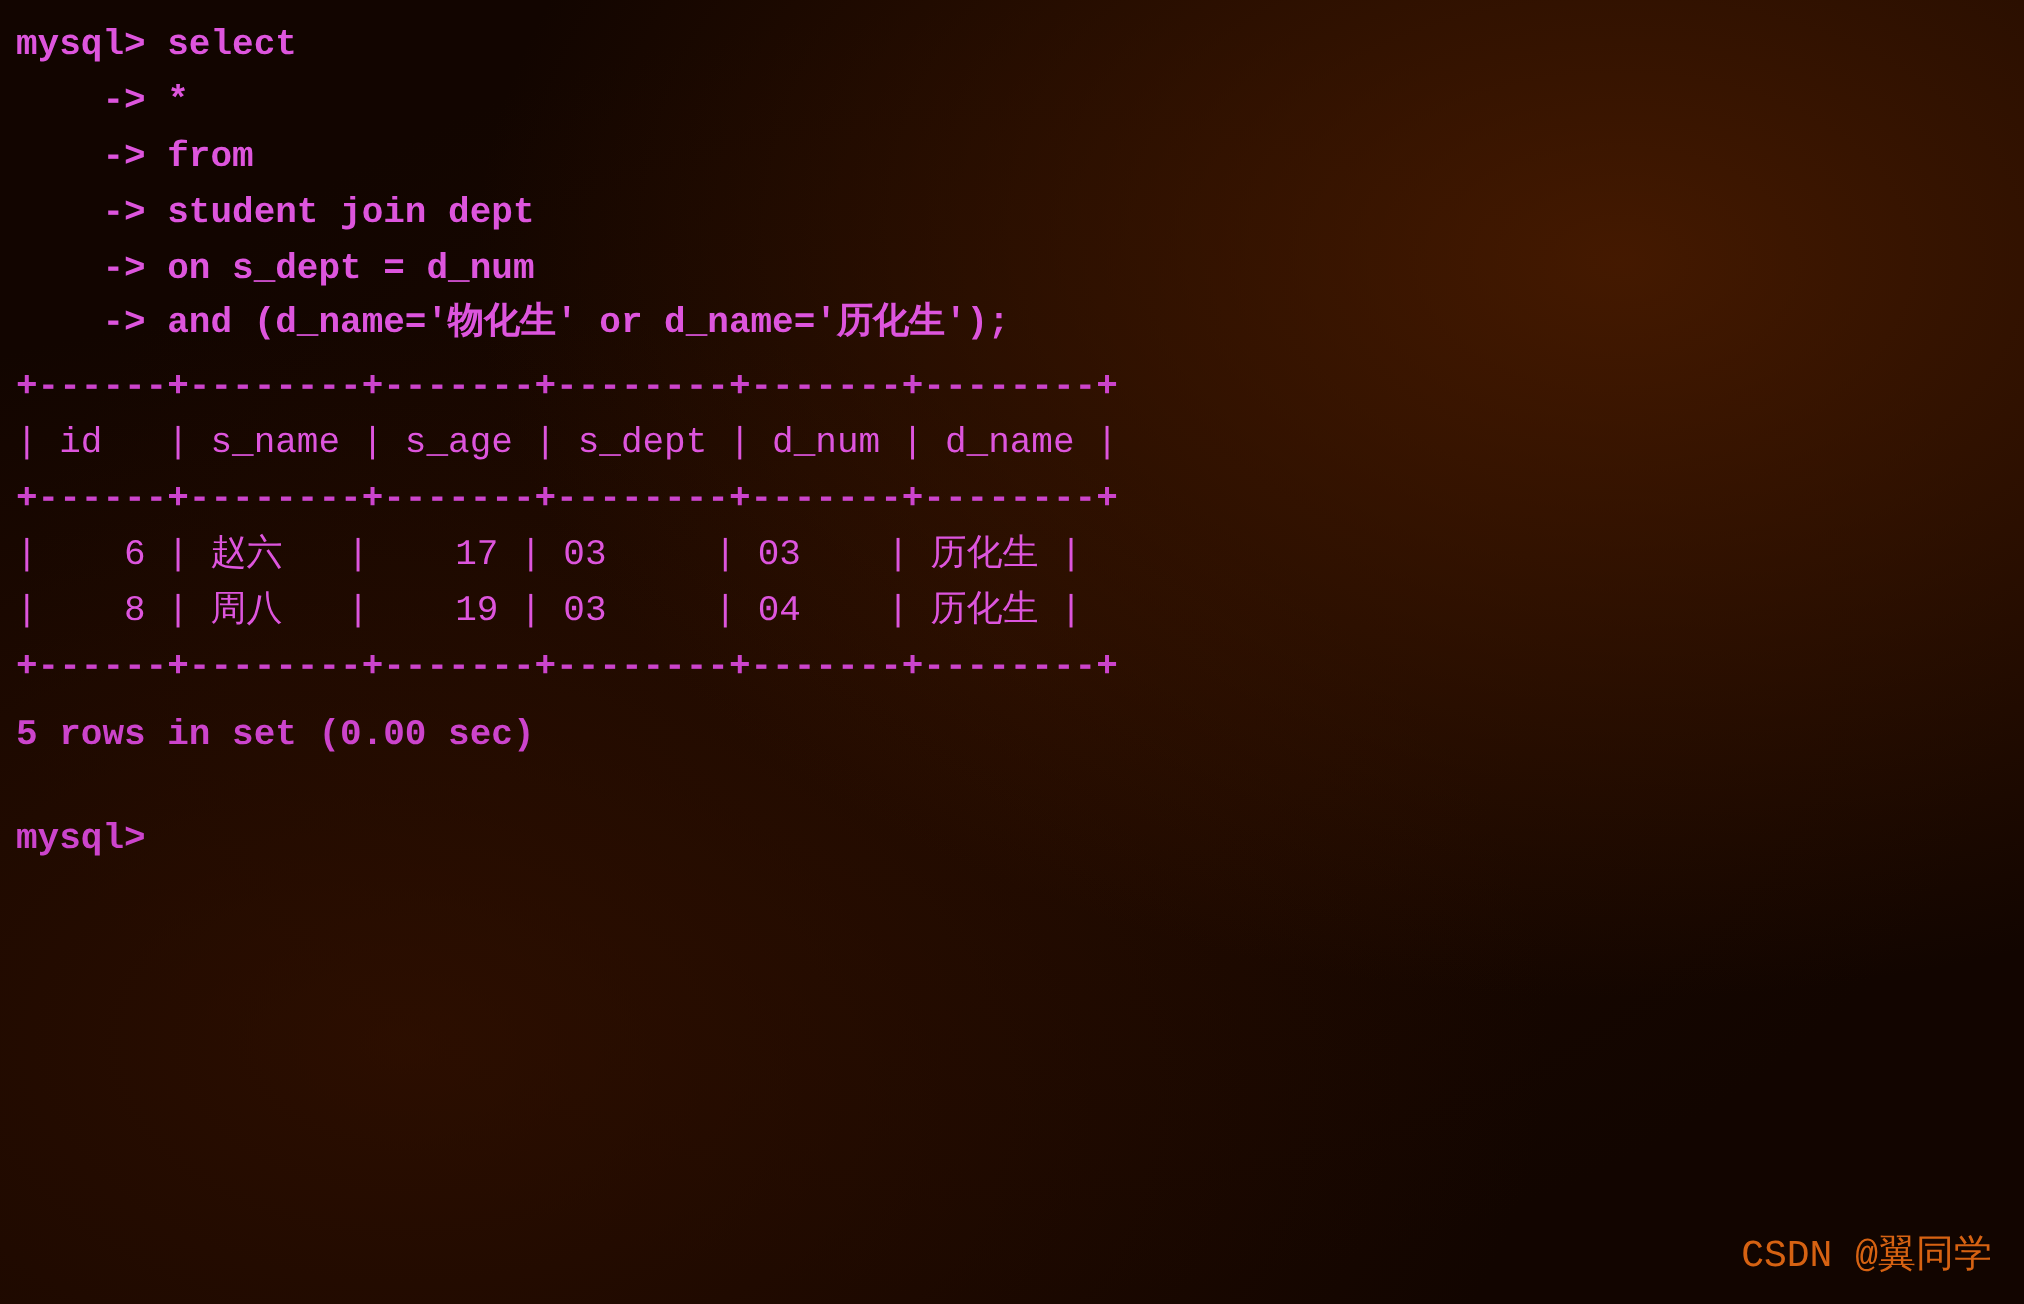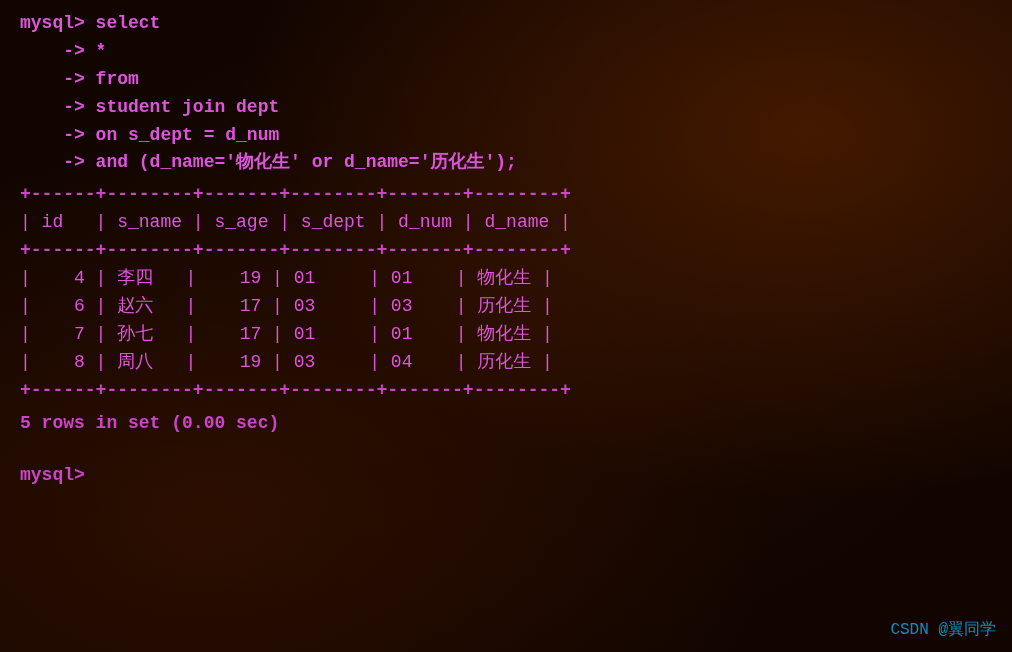--- a/index.html
+++ b/index.html
@@ -27,21 +27,21 @@
       background-color: #120500;
     }
 
     .terminal {
       position: relative;
       z-index: 10;
       font-family: 'Courier New', Courier, monospace;
       font-size: 18px;
       font-weight: bold;
       color: #cc44cc;
-      padding: 10px 20px;
+      padding: 10px 8px;
       line-height: 1.55;
       width: 100%;
       height: 100%;
     }
 
     .sql-line {
       display: block;
       white-space: pre;
       color: #dd55dd;
     }
@@ -79,23 +79,23 @@
       color: #cc44cc;
       white-space: pre;
       margin-top: 24px;
       font-size: 18px;
     }
 
     .watermark {
       position: absolute;
       bottom: 12px;
       right: 16px;
-      color: #0ea5e9;
+      color: #f97316;
       font-family: 'Courier New', Courier, monospace;
-      font-size: 16px;
+      font-size: 19px;
       z-index: 20;
       opacity: 0.85;
     }
   </style>
 </head>
 <body>
 
 <div class="bg-overlay"></div>
 
 <div class="terminal">
@@ -104,23 +104,21 @@
   <span class="sql-line">    -&gt; *</span>
   <span class="sql-line">    -&gt; from</span>
   <span class="sql-line">    -&gt; student join dept</span>
   <span class="sql-line">    -&gt; on s_dept = d_num</span>
   <span class="sql-line">    -&gt; and (d_name='物化生' or d_name='历化生');</span>
 
   <div class="table-container">
     <span class="table-border">+------+--------+-------+--------+-------+--------+</span>
     <span class="table-row-data">| id   | s_name | s_age | s_dept | d_num | d_name |</span>
     <span class="table-border">+------+--------+-------+--------+-------+--------+</span>
-    <span class="table-row-data">|    4 | 李四   |    19 | 01     | 01    | 物化生 |</span>
     <span class="table-row-data">|    6 | 赵六   |    17 | 03     | 03    | 历化生 |</span>
-    <span class="table-row-data">|    7 | 孙七   |    17 | 01     | 01    | 物化生 |</span>
     <span class="table-row-data">|    8 | 周八   |    19 | 03     | 04    | 历化生 |</span>
     <span class="table-border">+------+--------+-------+--------+-------+--------+</span>
   </div>
 
   <span class="result-info">5 rows in set (0.00 sec)</span>
   <span class="prompt-line">mysql&gt; </span>
 
 </div>
 
 <div class="watermark">CSDN @翼同学</div>

